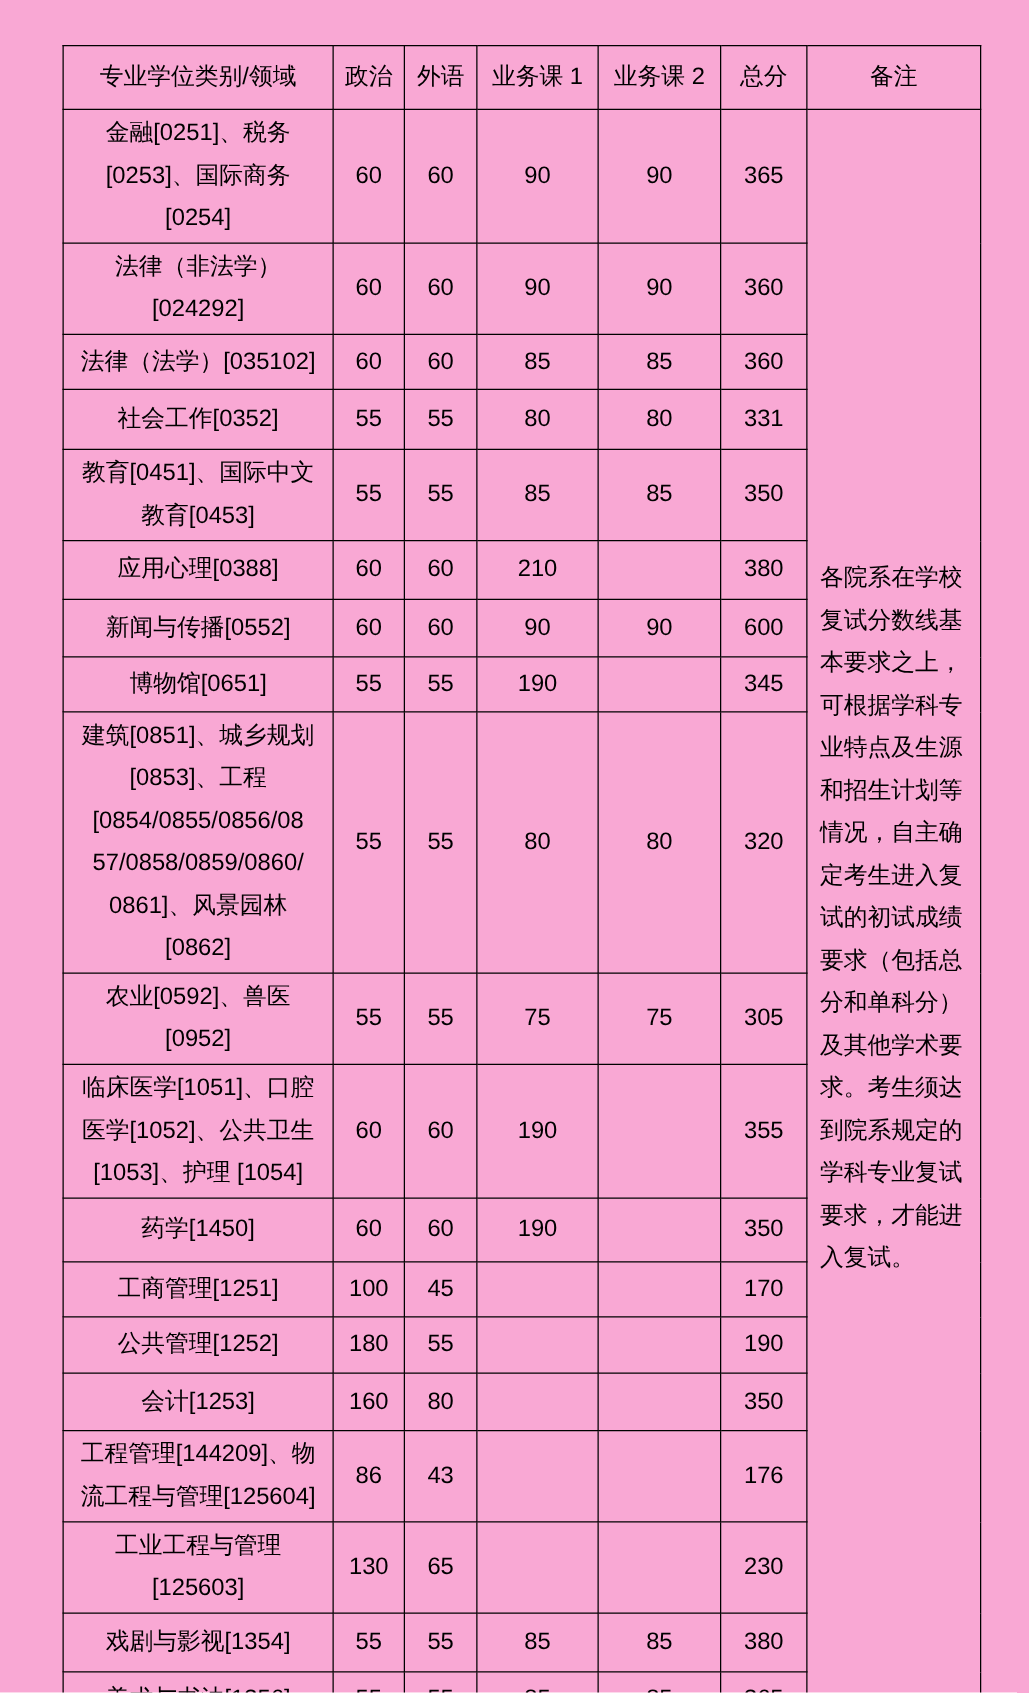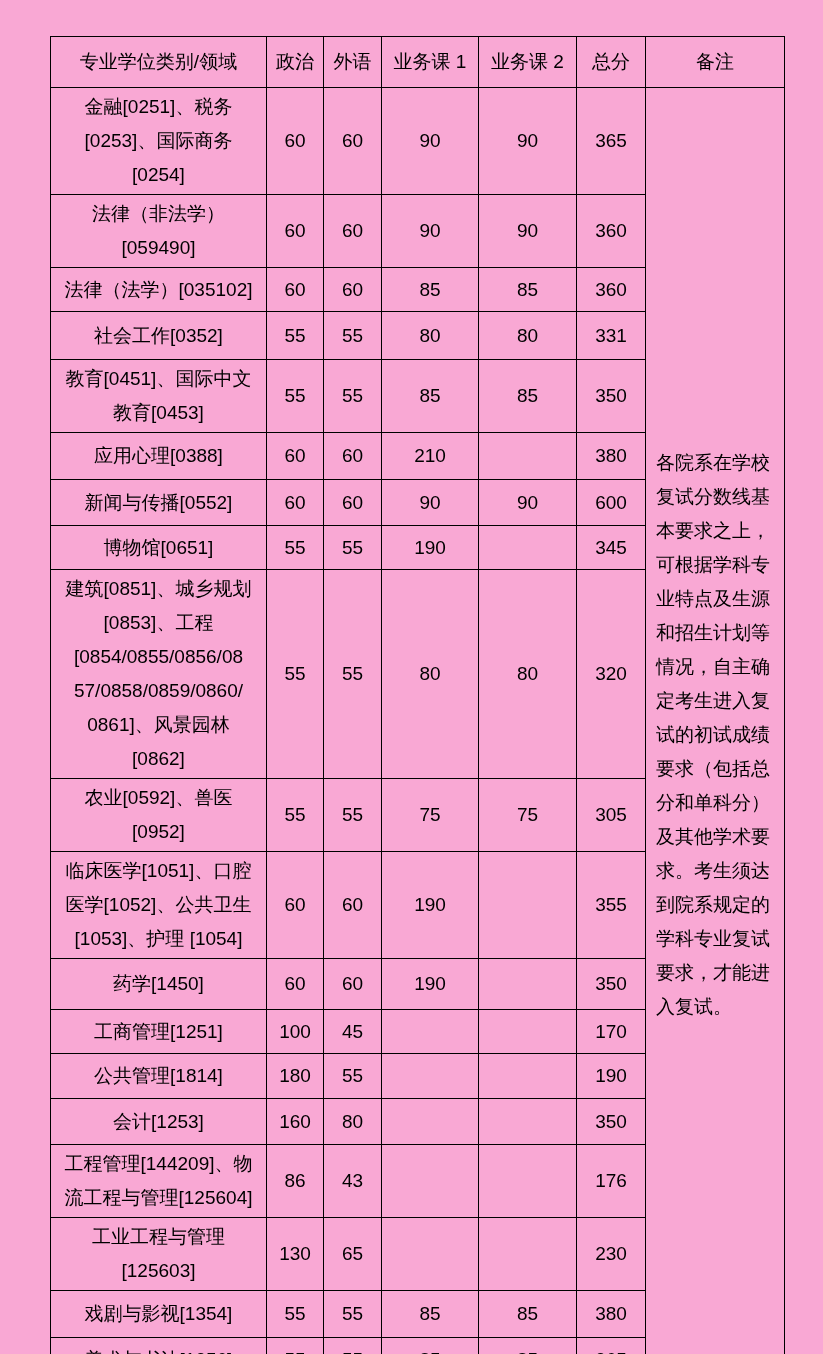--- a/index.html
+++ b/index.html
@@ -92,21 +92,21 @@
 分和单科分）
 及其他学术要
 求。考生须达
 到院系规定的
 学科专业复试
 要求，才能进
 入复试。</td>
     </tr>
     <tr style="height:64px">
       <td class="cat">法律（非法学）
-[059490]</td>
+[024292]</td>
       <td>60</td>
       <td>60</td>
       <td>90</td>
       <td>90</td>
       <td>360</td>
     </tr>
     <tr style="height:44px">
       <td class="cat">法律（法学）[035102]</td>
       <td>60</td>
       <td>60</td>
@@ -197,21 +197,21 @@
     </tr>
     <tr style="height:44px">
       <td class="cat">工商管理[1251]</td>
       <td>100</td>
       <td>45</td>
       <td></td>
       <td></td>
       <td>170</td>
     </tr>
     <tr style="height:45px">
-      <td class="cat">公共管理[1814]</td>
+      <td class="cat">公共管理[1252]</td>
       <td>180</td>
       <td>55</td>
       <td></td>
       <td></td>
       <td>190</td>
     </tr>
     <tr style="height:46px">
       <td class="cat">会计[1253]</td>
       <td>160</td>
       <td>80</td>

